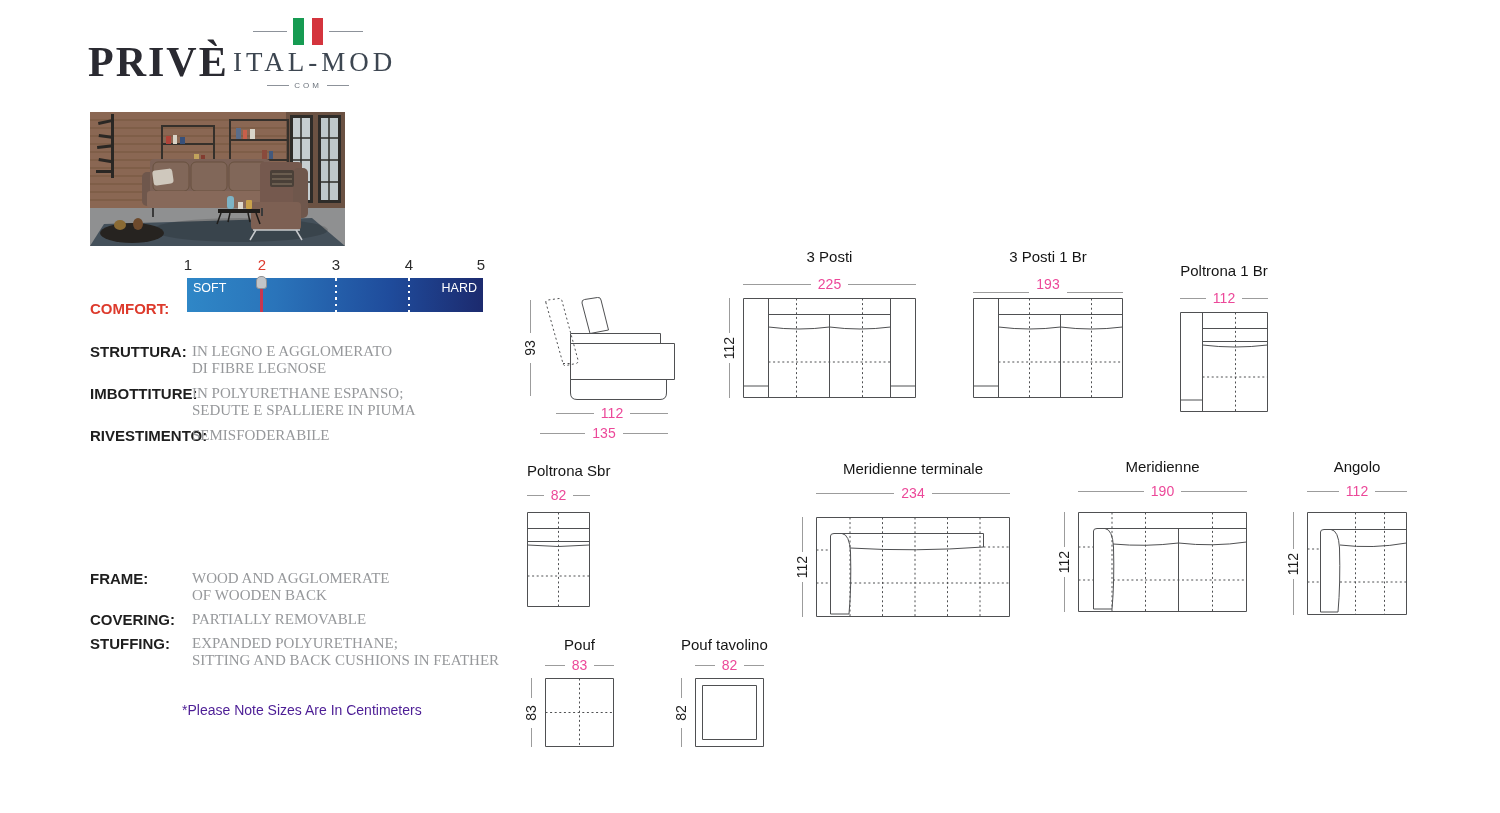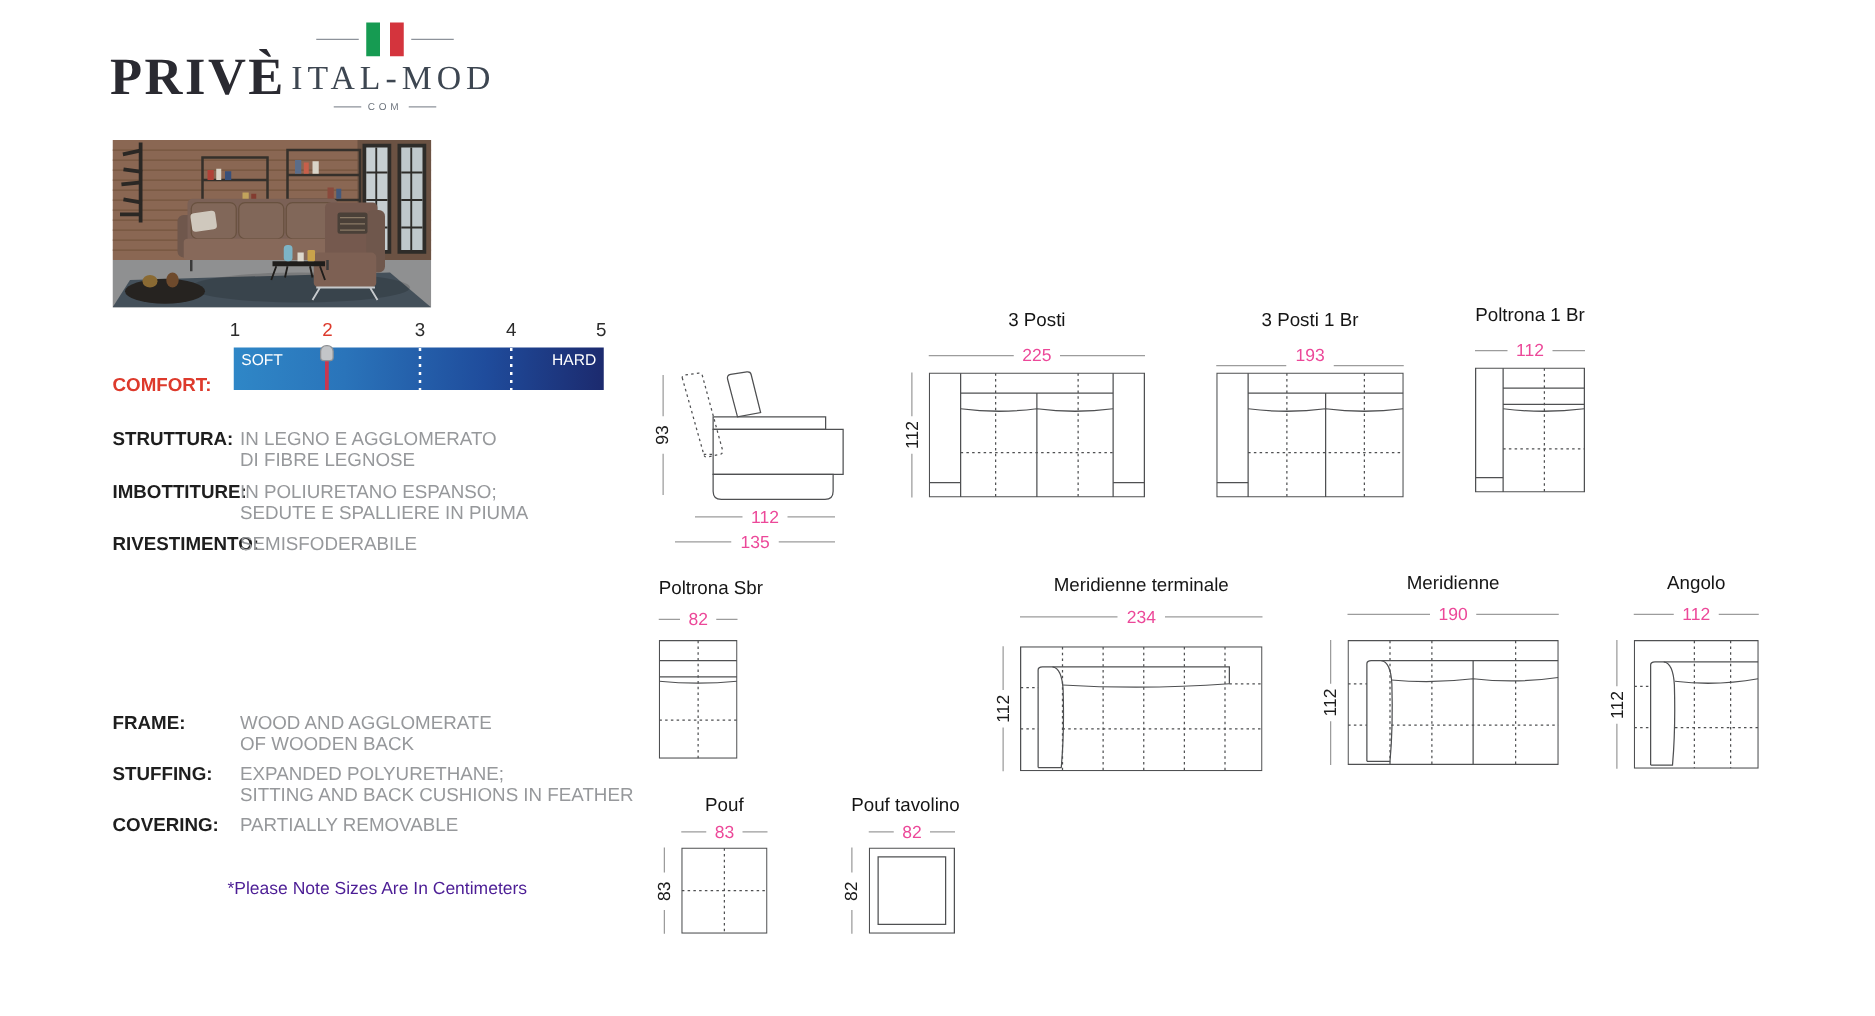--- a/index.html
+++ b/index.html
@@ -35,21 +35,21 @@
   .dotline{position:absolute;top:0;width:2px;height:100%;
         background-image:repeating-linear-gradient(to bottom,#fff 0 2.5px,transparent 2.5px 6.5px);}
   #marker-line{position:absolute;left:73px;top:0;width:3px;height:100%;background:#c93750;}
   #marker-pin{position:absolute;left:69px;top:-2px;width:11px;height:13px;background:#c3c5c8;
         border:1px solid #8f9194;border-radius:5px 5px 3px 3px;box-sizing:border-box;}
   
   .specs{position:absolute;left:90px;width:420px;}
   #specs-it{top:343px;} #specs-en{top:570px;}
   .srow{display:flex;margin-bottom:8px;}
   .srow .lab{width:102px;flex:none;font-size:15px;font-weight:700;color:#1e1e1e;line-height:17px;}
-  .srow .vals{font-size:15px;color:#96989b;line-height:17px;}
+  .srow .vals{font-size:15px;color:#96989b;line-height:17px;font-family:Liberation Serif, serif;}
   #specs-en .srow{margin-bottom:7px;}
   
   #note{position:absolute;left:182px;top:702px;font-family:Liberation Sans, sans-serif;
         font-size:14px;color:#4c1d95;}
   
   svg.diag{display:block;}
   svg.diag *{vector-effect:non-scaling-stroke;}
   .module{position:absolute;}
   .m-title{font-size:15px;color:#151515;text-align:center;white-space:nowrap;height:18px;line-height:18px;}
   .hdim{display:flex;align-items:center;height:18px;}
@@ -182,51 +182,51 @@
     <div class="srow">
       <div class="lab">STRUTTURA:</div>
       <div class="vals">
           <div>IN LEGNO E AGGLOMERATO</div>
           <div>DI FIBRE LEGNOSE</div>
         </div>
     </div>
     <div class="srow">
       <div class="lab">IMBOTTITURE:</div>
       <div class="vals">
-          <div>IN POLIURETANO ESPANSO;</div>
+          <div>IN POLYURETHANE ESPANSO;</div>
           <div>SEDUTE E SPALLIERE IN PIUMA</div>
         </div>
     </div>
     <div class="srow">
       <div class="lab">RIVESTIMENTO:</div>
       <div class="vals">
           <div>SEMISFODERABILE</div>
         </div>
     </div>
   </div>
 
   <div class="specs" id="specs-en">
     <div class="srow">
       <div class="lab">FRAME:</div>
       <div class="vals">
           <div>WOOD AND AGGLOMERATE</div>
           <div>OF WOODEN BACK</div>
         </div>
     </div>
     <div class="srow">
+      <div class="lab">COVERING:</div>
+      <div class="vals">
+          <div>PARTIALLY REMOVABLE</div>
+        </div>
+    </div>
+    <div class="srow">
       <div class="lab">STUFFING:</div>
       <div class="vals">
           <div>EXPANDED POLYURETHANE;</div>
           <div>SITTING AND BACK CUSHIONS IN FEATHER</div>
-        </div>
-    </div>
-    <div class="srow">
-      <div class="lab">COVERING:</div>
-      <div class="vals">
-          <div>PARTIALLY REMOVABLE</div>
         </div>
     </div>
   </div>
 
   <div id="note">*Please Note Sizes Are In Centimeters</div>
 
   <svg id="side-svg" class="diag" width="150" height="118" viewBox="0 0 150 118" fill="none" stroke="#4f5052" stroke-width="1">
     <path d="M13,14 Q12,11.5 15,11 L26,9.5 Q28.5,9.5 29,12 L45,71 Q45.5,74 43,74.5 L33,76.5 Q30.5,77 30,74.5 Z" stroke-dasharray="2 2.6"></path>
     <path d="M30,74.5 L37.5,74.5" stroke-dasharray="2 2.6"></path>
     <path d="M49,14 Q48.5,11 51.5,10.5 L64.5,8.5 Q67.5,8 68,11 L75.5,41 L57,44.5 Z"></path>
@@ -286,21 +286,21 @@
         <rect x="0.5" y="0.5" width="149" height="99"></rect>
         <path d="M25.5,0.5V99.5 M25.5,16.5H149.5 M87.5,16.5V99.5"></path>
         <path d="M25.5,29 Q57,33 87.5,29 Q118,33 149.5,29"></path>
         <path d="M56.5,0.5V99.5 M118.5,0.5V99.5" stroke-dasharray="2 2.6"></path>
         <path d="M25.5,64H149.5" stroke-dasharray="2 2.6"></path>
         <path d="M0.5,88H25.5"></path>
       </svg>
     </div>
   </div>
 
-  <div class="module row1" style="left:1180px;top:244px;">
+  <div class="module row1" style="left:1180px;top:262px;">
     <div class="m-title" style="width:88px;">Poltrona 1 Br</div>
     <div class="hdim" style="width:88px;">
       <span class="l"></span>
         <span class="n">112</span>
         <span class="l"></span>
     </div>
     <div class="m-body">
       <svg class="diag" width="88" height="100" viewBox="0 0 88 100" fill="none" stroke="#4f5052" stroke-width="1">
         <rect x="0.5" y="0.5" width="87" height="99"></rect>
         <path d="M22.5,0.5V99.5 M22.5,16.5H87.5 M22.5,29.5H87.5"></path>

